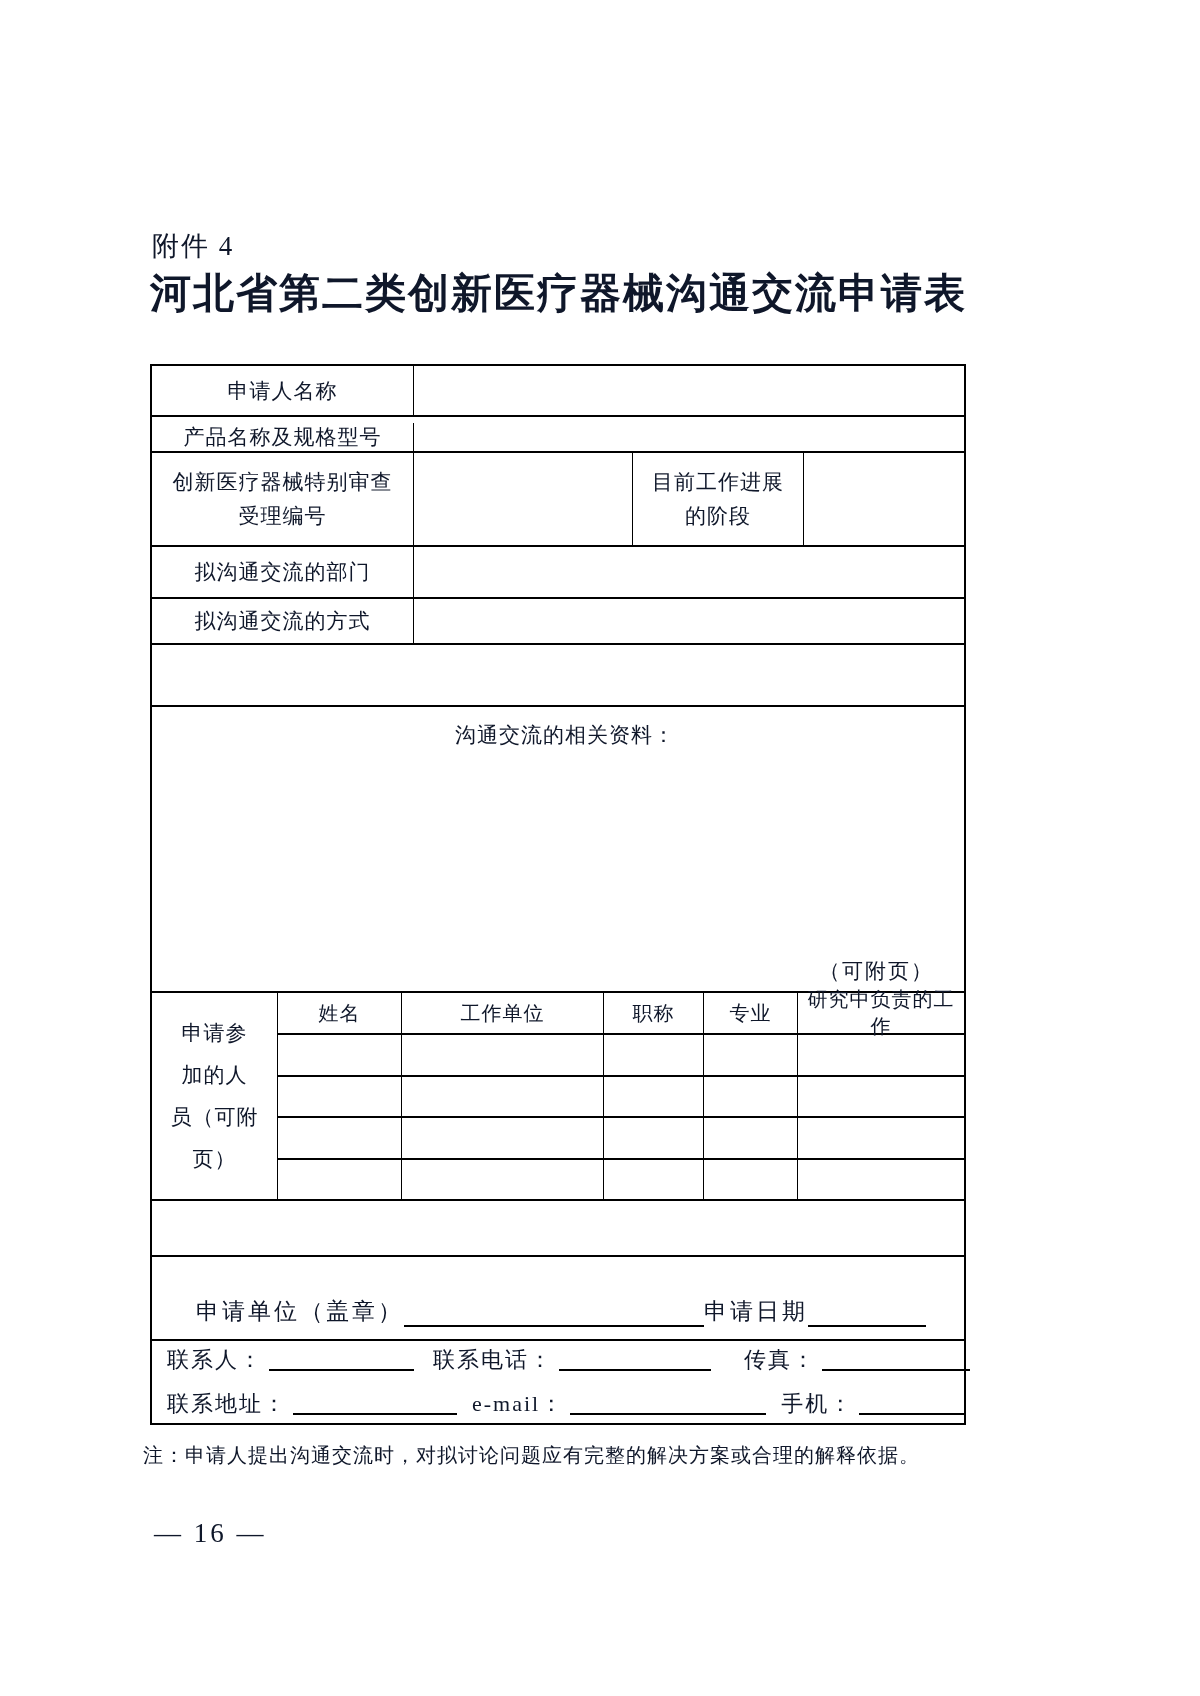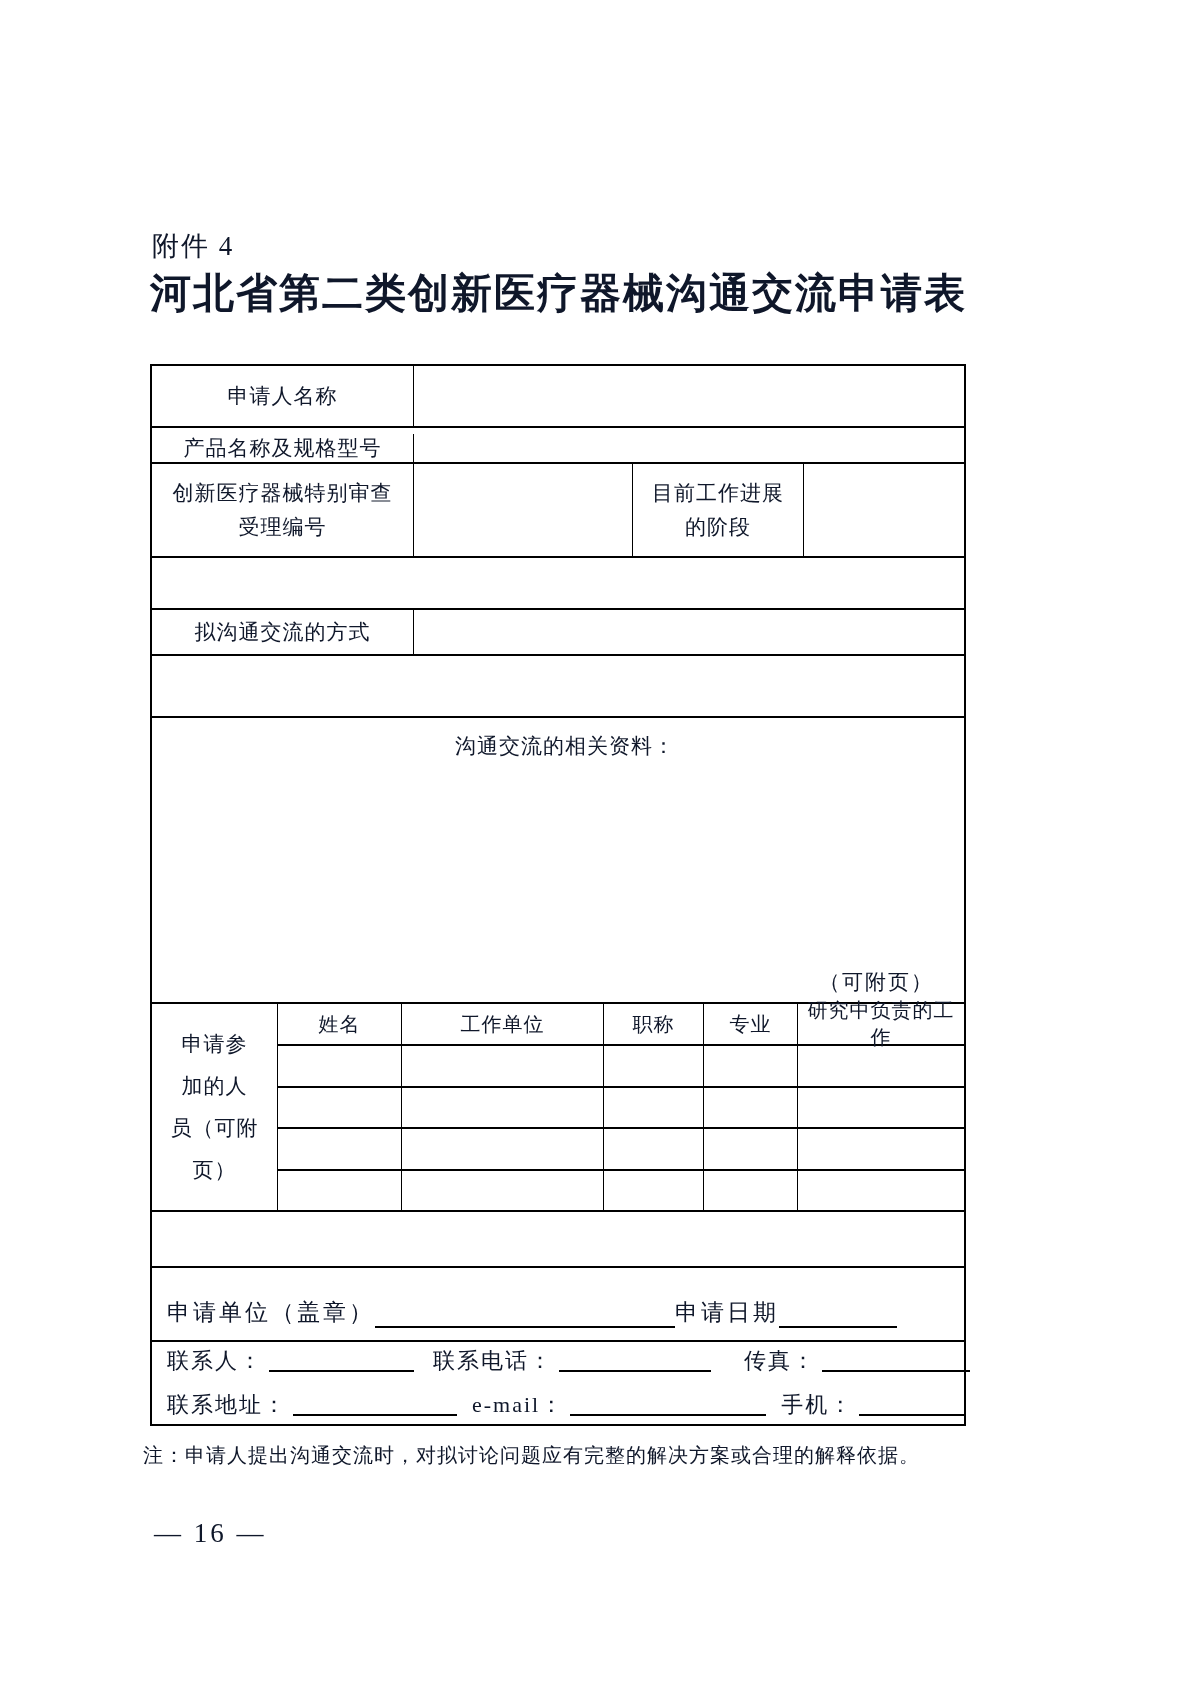--- a/index.html
+++ b/index.html
@@ -38,24 +38,24 @@
   .pre{white-space:pre-line;line-height:1.62;}
   .w262{width:262px;flex:none;}
   .w219{width:219px;flex:none;}
   .w171{width:171px;flex:none;}
   .w126{width:126px;flex:none;}
   .w124{width:124px;flex:none;}
   .w202{width:202px;flex:none;}
   .w100{width:100px;flex:none;}
   .w94{width:94px;flex:none;}
   .grow{flex:1 1 auto;}
-  .h50{height:62px;} .h54{height:36px;align-items:flex-end;} .h94{height:94px;}
+  .h50{height:51px;} .h54{height:36px;align-items:flex-end;} .h94{height:94px;}
   .h52{height:52px;} .h46{height:46px;} .h62{height:62px;}
   .h286{height:286px;} .h208{height:208px;} .h56{height:56px;}
-  .h84{height:74px;} .h82{height:82px;}
+  .h84{height:84px;padding-left:29px;} .h82{height:82px;}
   
   .materials{
     position:relative;flex:1 1 auto;
     display:block;text-align:center;
   }
   .materials-label{padding:14px 0 0 14px;letter-spacing:1px;}
   .attach-note{position:absolute;right:30px;bottom:6px;letter-spacing:2px;}
   
   .participants-right{flex:1 1 auto;display:flex;flex-direction:column;}
   .sub-row{display:flex;flex:1 1 auto;border-bottom:2px solid #000;}
@@ -116,20 +116,21 @@
     <div class="row h94">
       <div class="cell vline w262 pre">创新医疗器械特别审查
 受理编号</div>
       <div class="cell vline w219"></div>
       <div class="cell vline w171 pre">目前工作进展
 的阶段</div>
       <div class="cell grow"></div>
     </div>
 
     <div class="row h52">
+      <div class="cell vline w262">拟沟通交流的部门</div>
       <div class="cell grow"></div>
     </div>
 
     <div class="row h46">
       <div class="cell vline w262">拟沟通交流的方式</div>
       <div class="cell grow"></div>
     </div>
 
     <div class="row h62">
       <div class="cell grow"></div>

